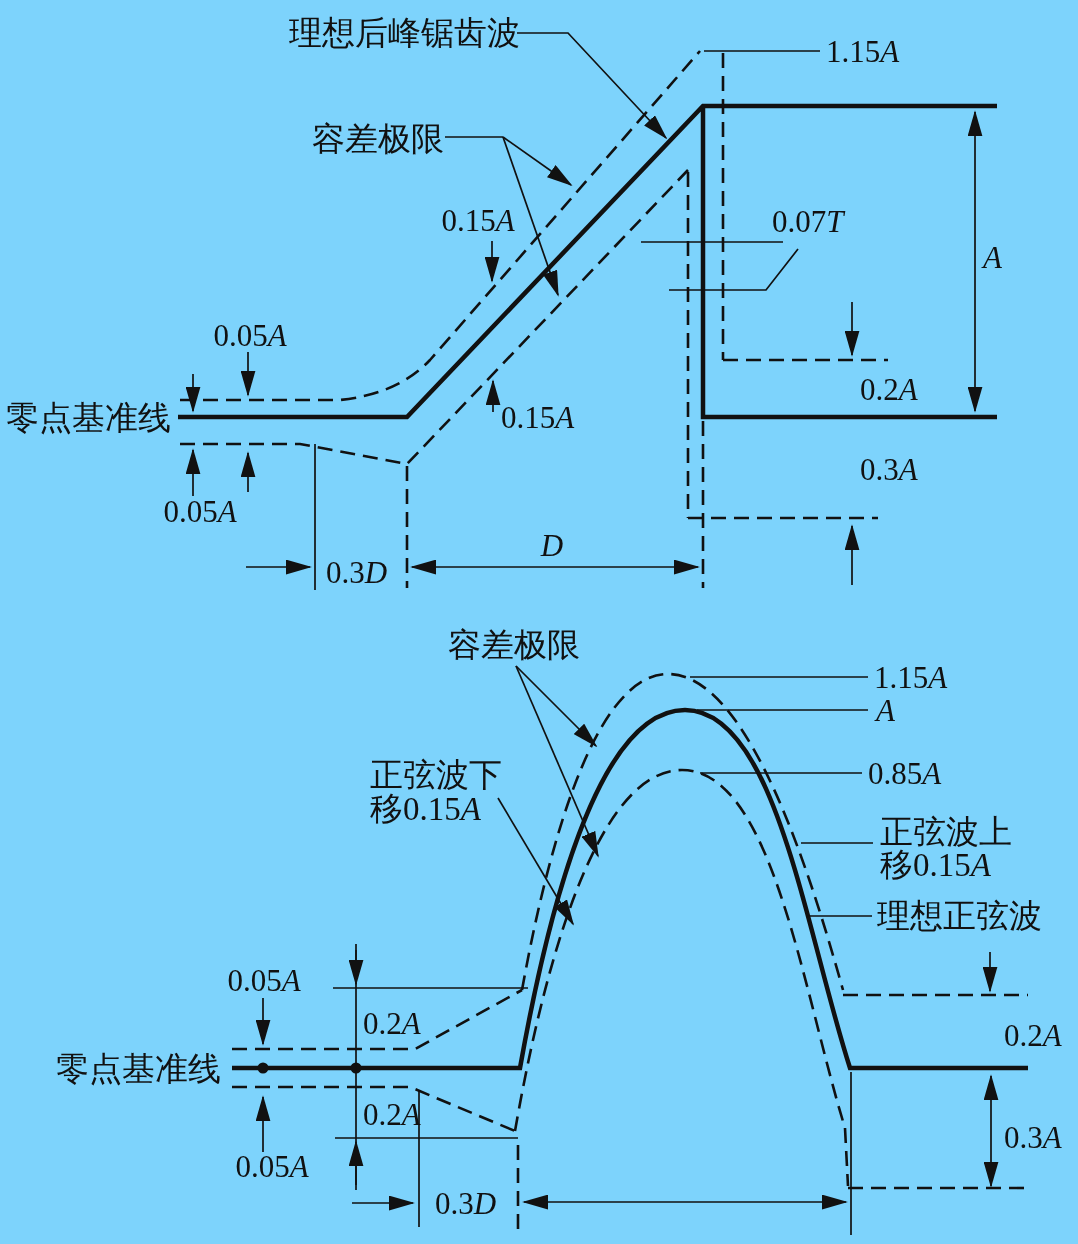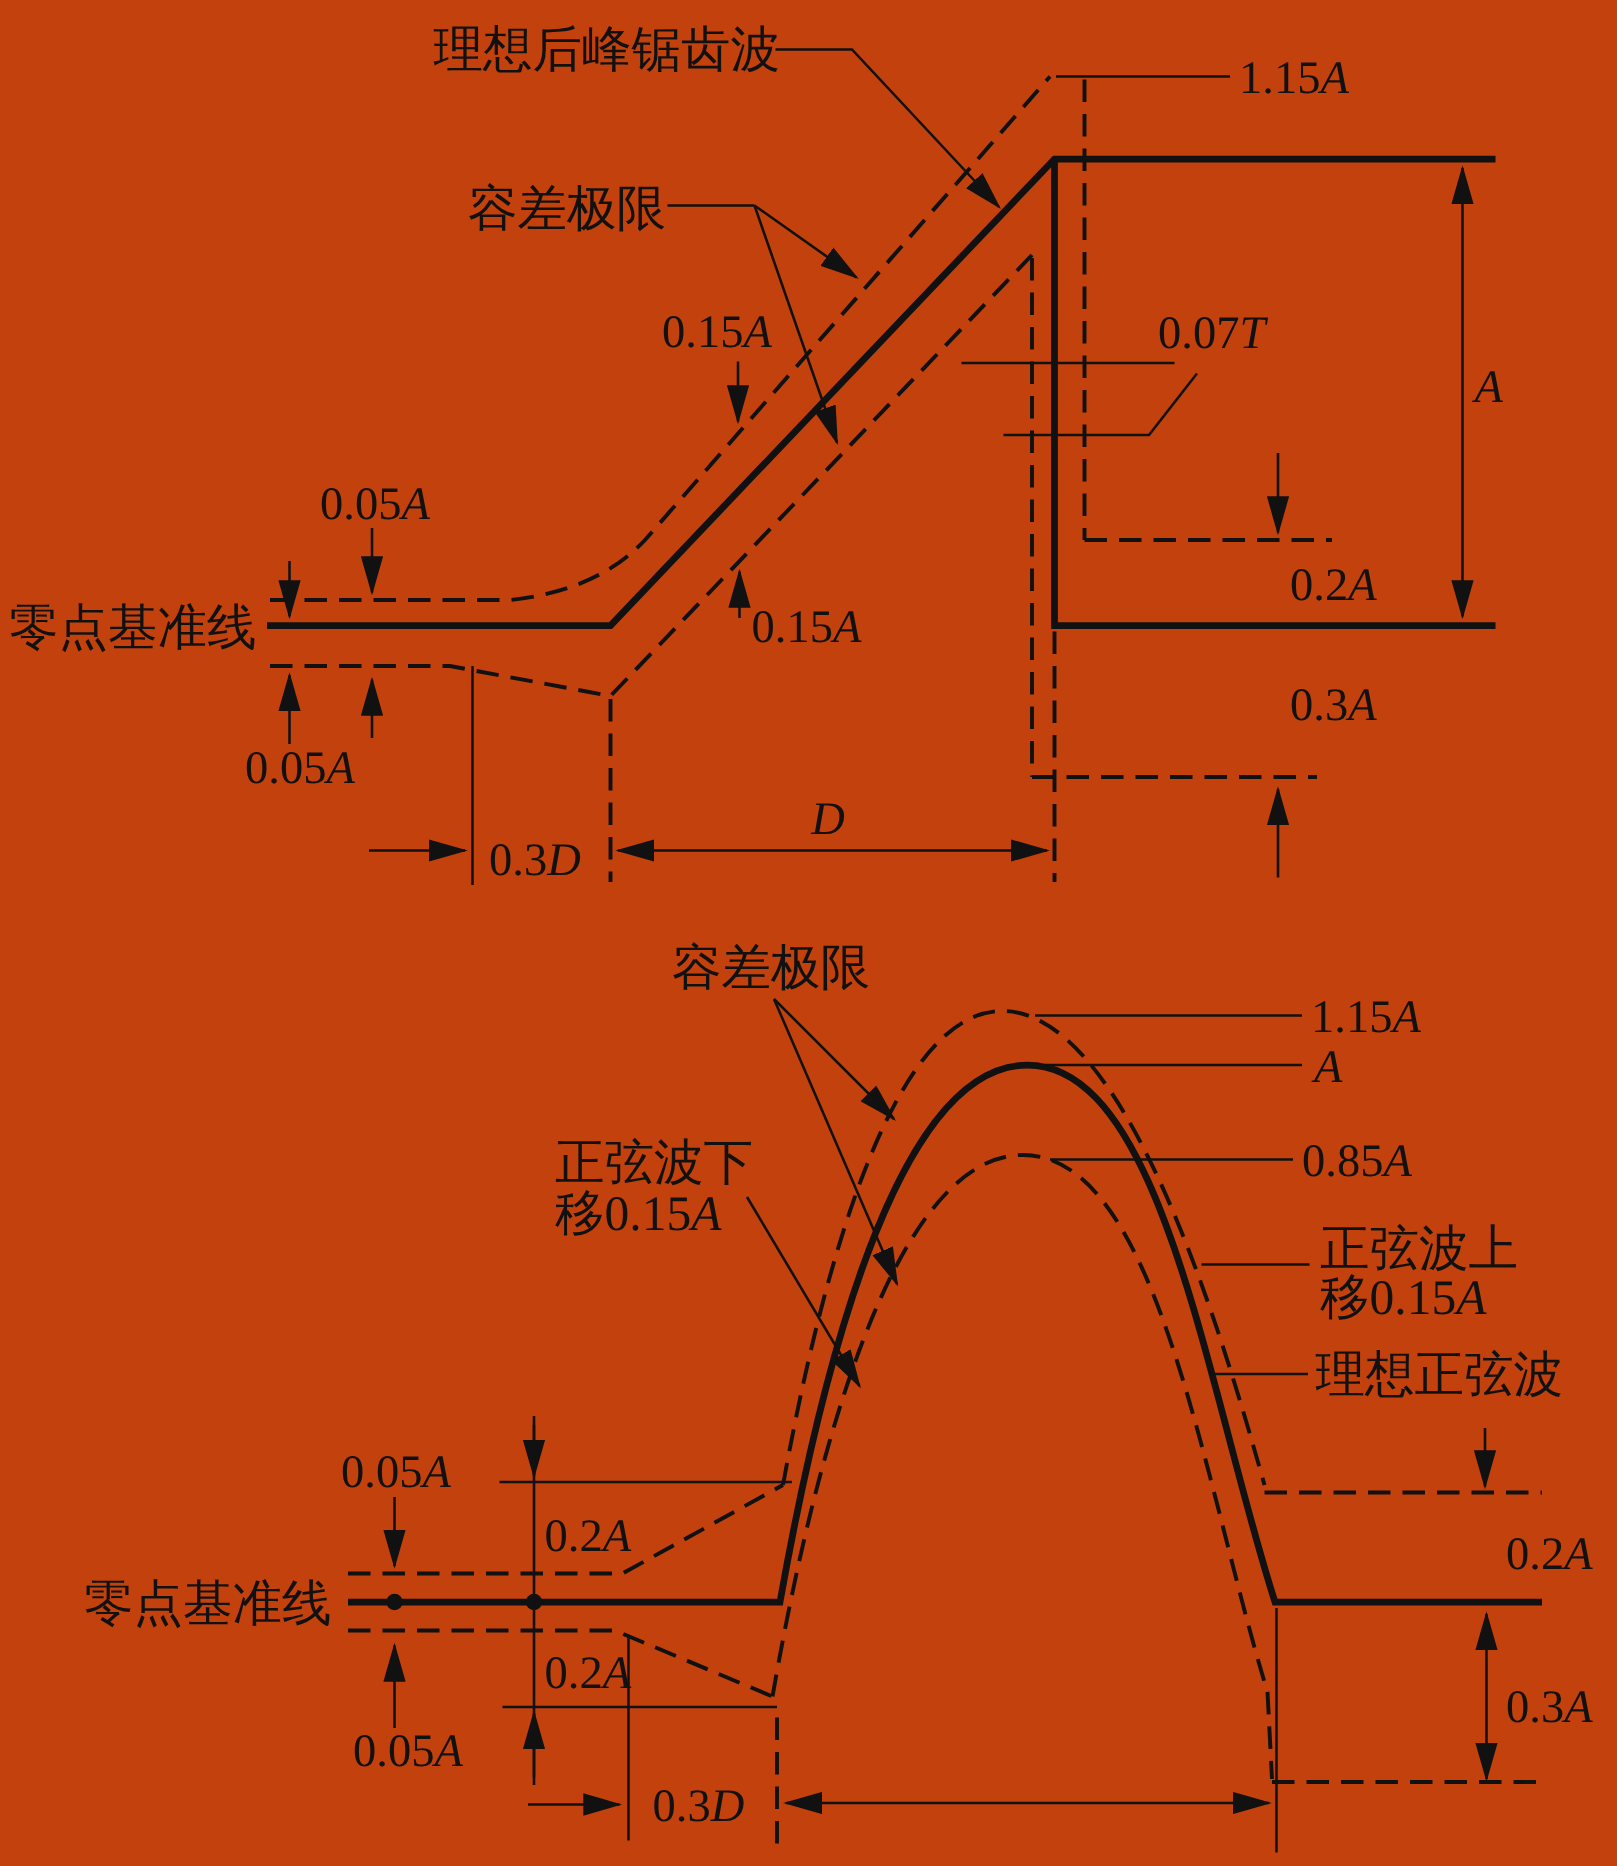--- a/index.html
+++ b/index.html
@@ -1,16 +1,16 @@
 <!DOCTYPE html>
 <html><head>
 <meta charset="utf-8">
 <style>
   html,body{margin:0;padding:0;background:#ffffff;}
-  #stage{position:relative;width:1078px;height:1244px;background:#c2410c;overflow:hidden;}
+  #stage{position:relative;width:1078px;height:1244px;background:#7dd3fc;overflow:hidden;}
   svg{position:absolute;left:0;top:0;}
   .wave{stroke:#111;stroke-width:4.5;fill:none;stroke-linejoin:miter;stroke-linecap:butt;}
   .dash{stroke:#111;stroke-width:2.6;fill:none;stroke-dasharray:15 8;}
   .thin{stroke:#111;stroke-width:1.7;fill:none;}
   text{fill:#111;}
   .dim{font-family:"Liberation Serif","DejaVu Serif",serif;font-size:31px;}
   .dim .it,.it{font-style:italic;}
   .cjk{font-family:"Liberation Serif","DejaVu Serif",serif;font-size:33px;}
   .mid{text-anchor:middle;}
 </style>

